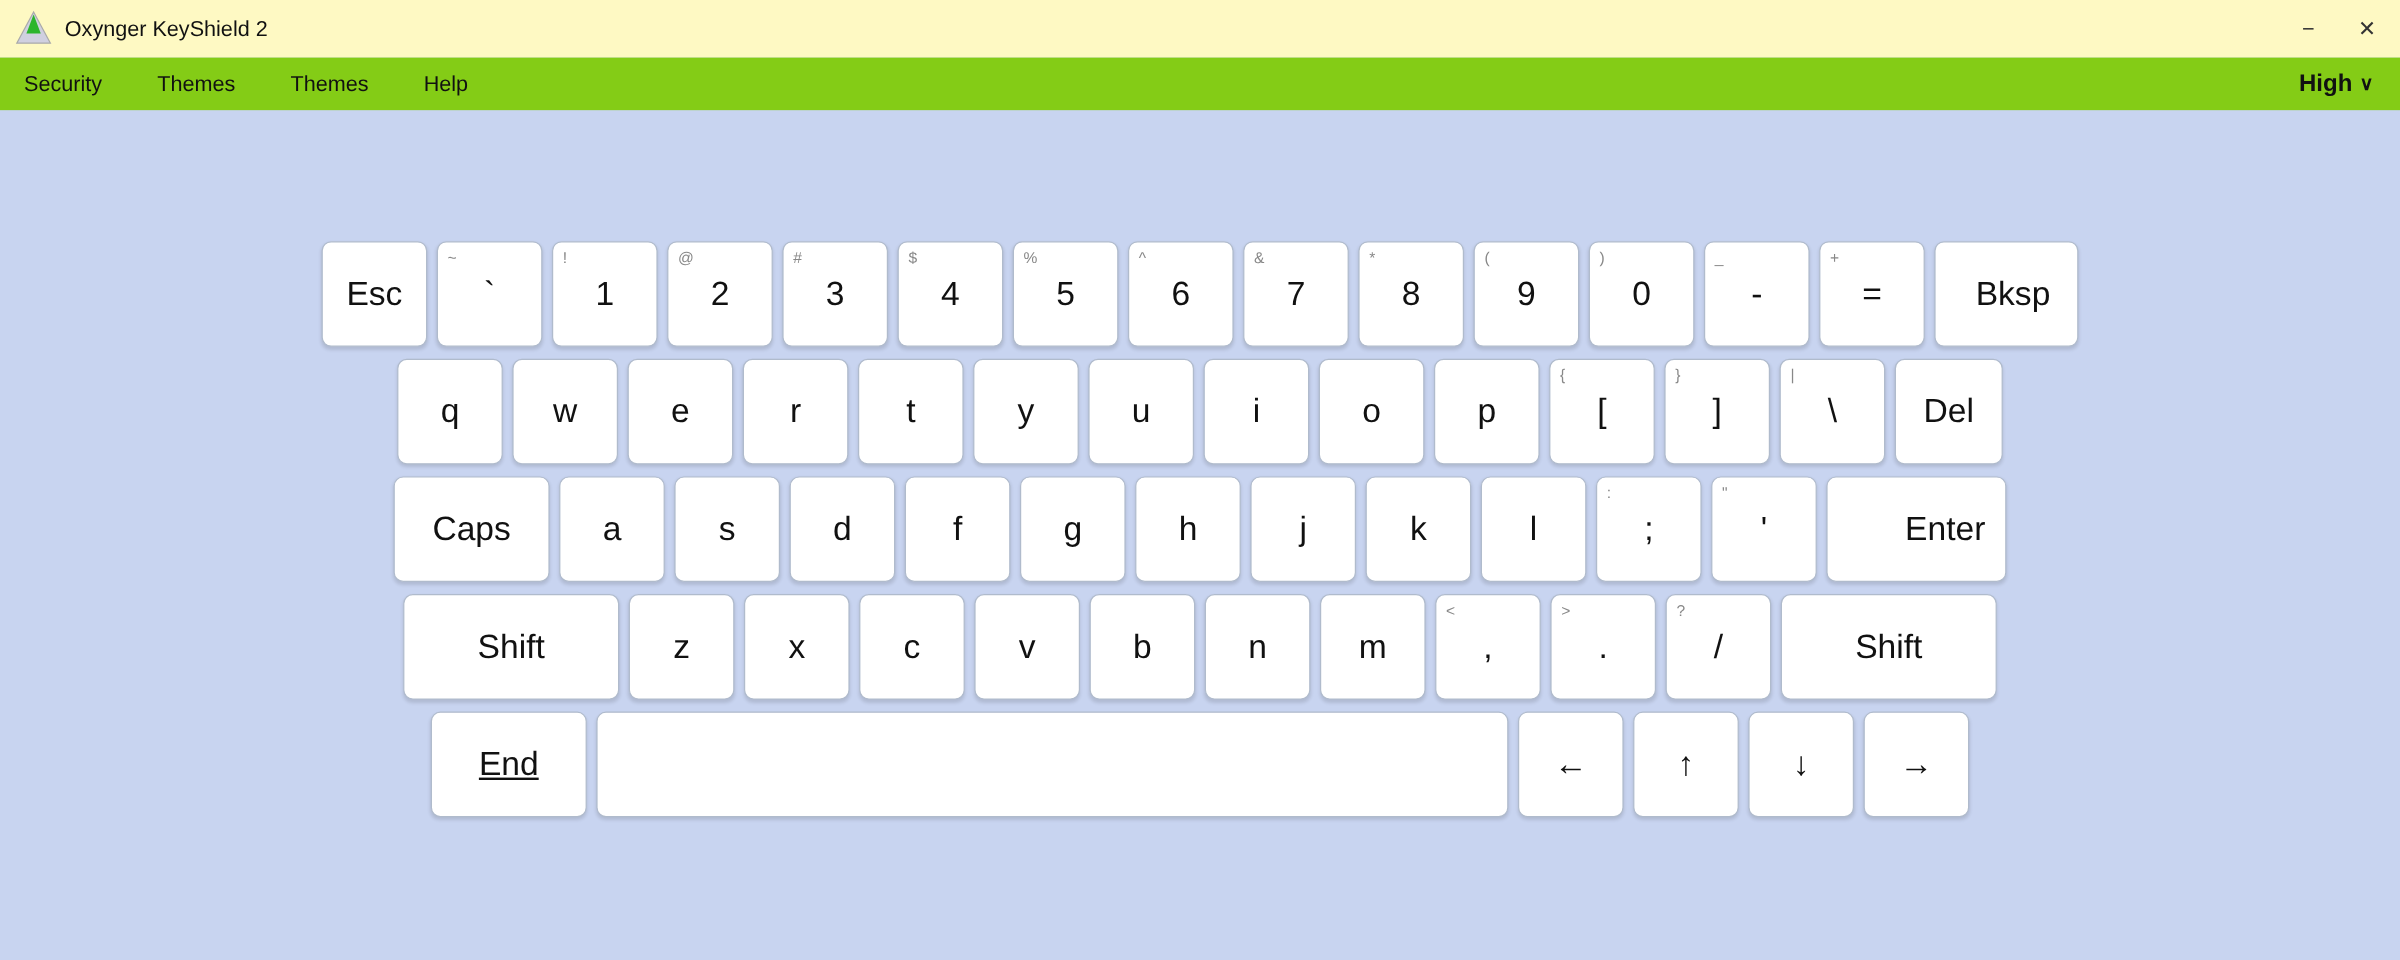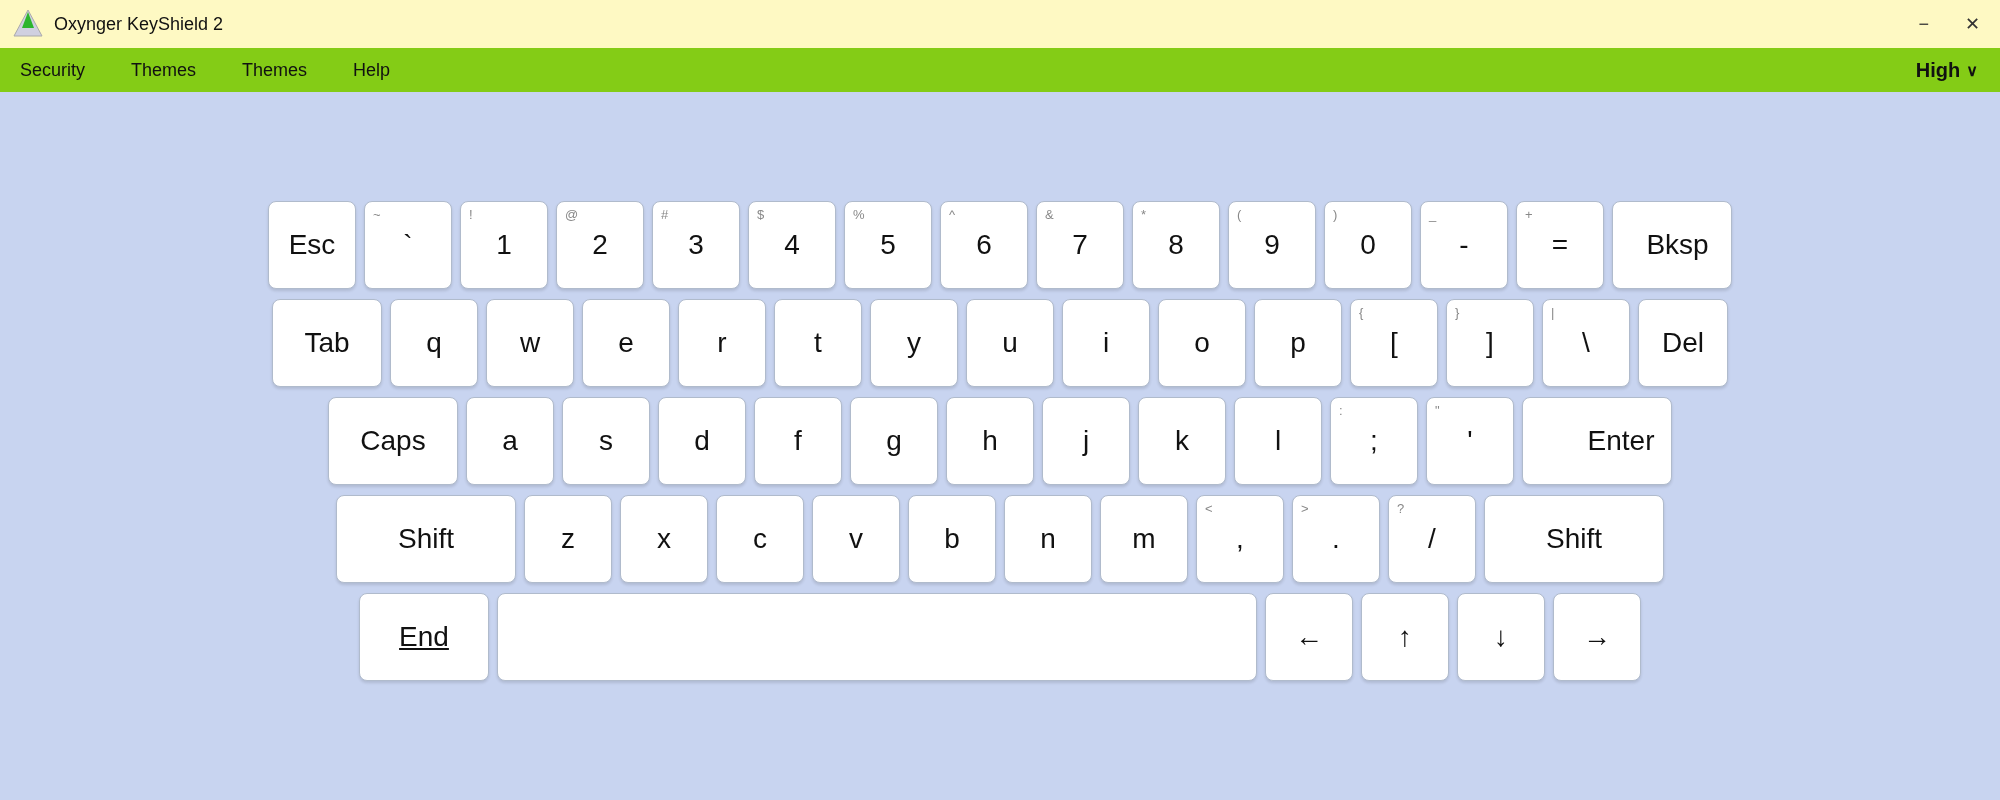--- a/index.html
+++ b/index.html
@@ -229,23 +229,20 @@
       <div class="key ">
         <span class="top-label">+</span>
         <span class="main-label">=</span>
       </div>
       <div class="key key-bksp">
         <span class="main-label">Bksp</span>
       </div>
     </div>
 
   <div class="kbd-row">
-      <div class="key key-tab">
-        <span class="main-label">Tab</span>
-      </div>
       <div class="key ">
         <span class="main-label">q</span>
       </div>
       <div class="key ">
         <span class="main-label">w</span>
       </div>
       <div class="key ">
         <span class="main-label">e</span>
       </div>
       <div class="key ">

